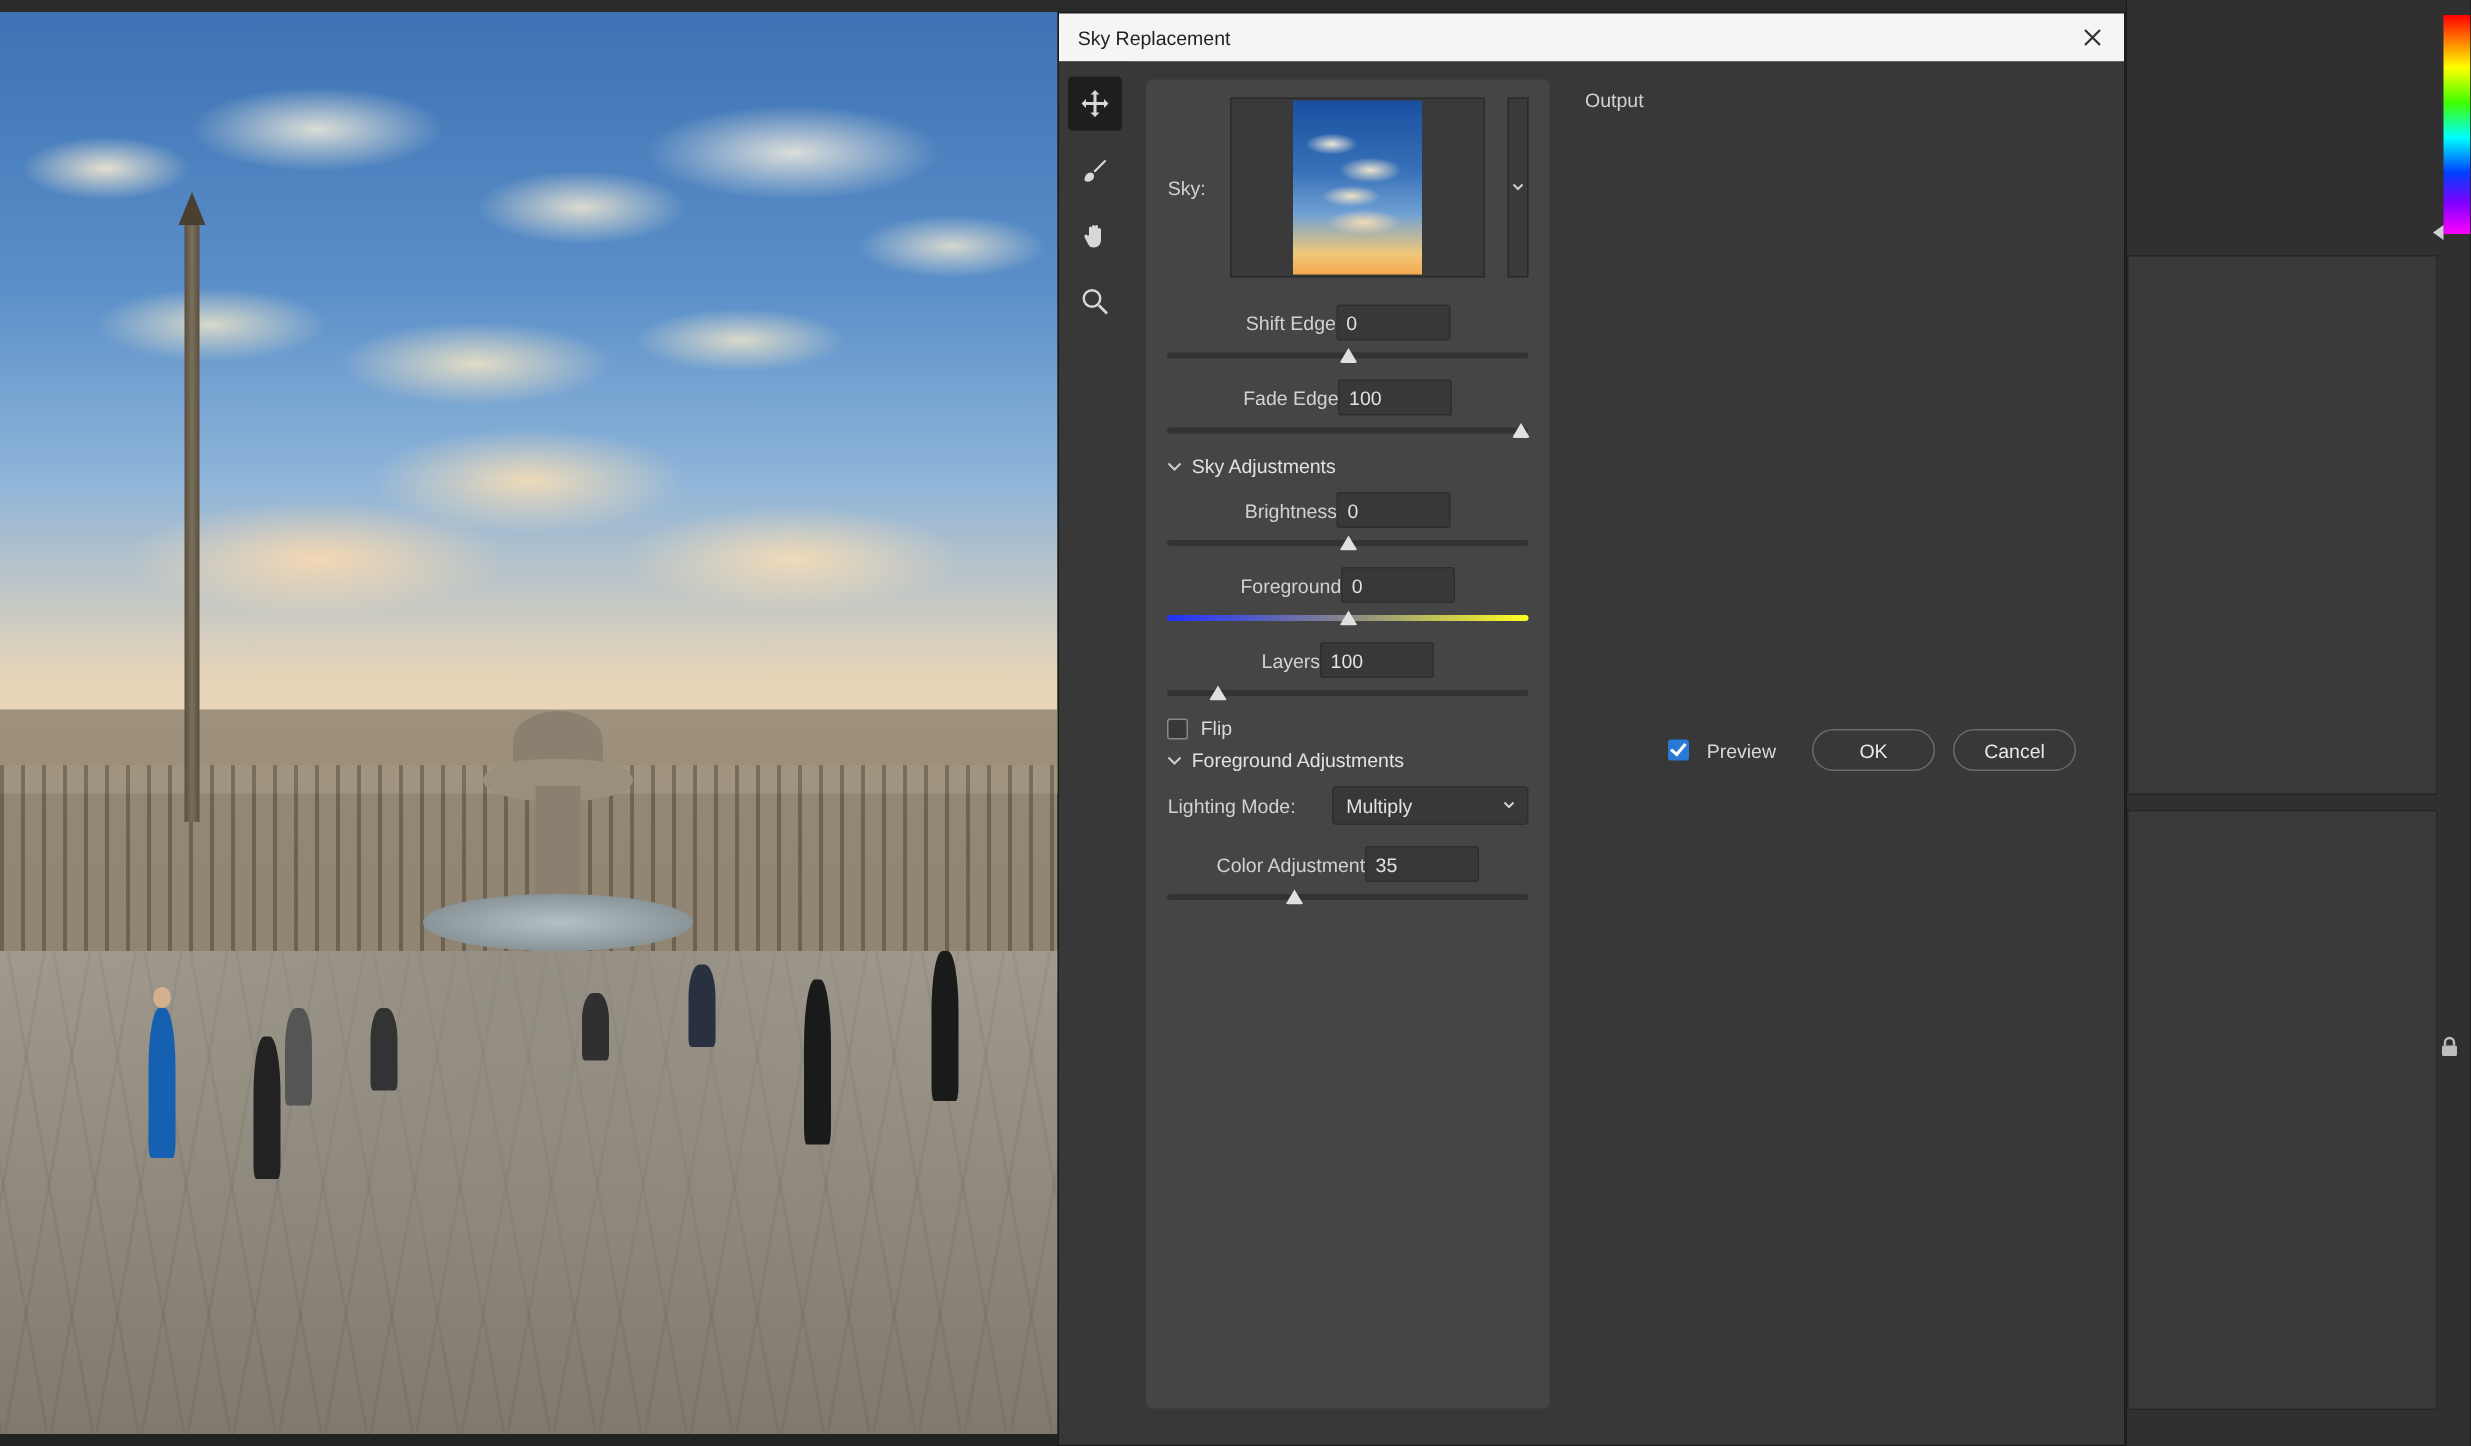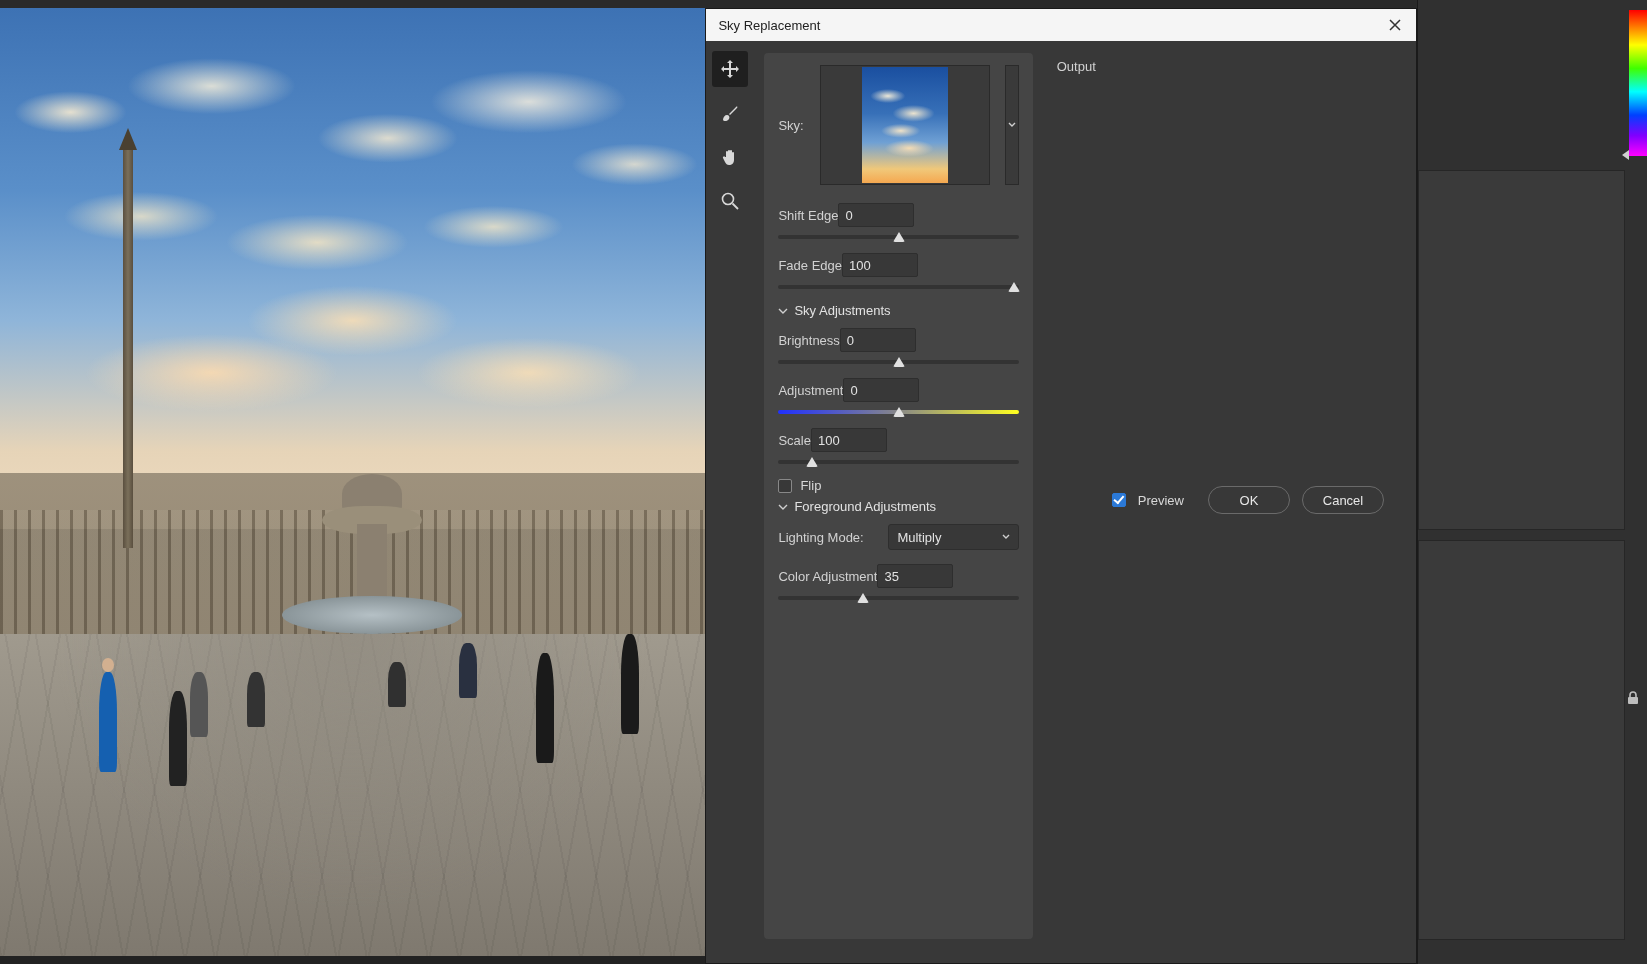--- a/index.html
+++ b/index.html
@@ -245,21 +245,21 @@
     align-items:center;
     justify-content:center;
     margin-left:-1px;
     cursor:pointer;
   }
 
   .slider-row { margin-bottom: 14px; }
   .slider-head {
     display:flex;
     align-items:center;
-    justify-content:flex-start;
+    justify-content:center;
     margin-bottom:8px;
   }
   .slider-head .lbl { color:#d2d2d2; }
   .num-input {
     width: 76px;
     height: 24px;
     background:#383838;
     border:1px solid #2e2e2e;
     color:#e2e2e2;
     padding: 0 6px;
@@ -538,31 +538,31 @@
               <span class="lbl">Brightness</span>
               <input class="num-input" value="0" style="">
             </div>
             <div class="track">
               <div class="thumb" style="left: 50%;"></div>
             </div>
           </div>
 
           <div class="slider-row">
             <div class="slider-head">
-              <span class="lbl">Adjustment</span>
+              <span class="lbl">Foreground</span>
               <input class="num-input" value="0" style="">
             </div>
             <div class="track temp">
               <div class="thumb" style="left: 50%;"></div>
             </div>
           </div>
 
           <div class="slider-row">
             <div class="slider-head">
-              <span class="lbl">Scale</span>
+              <span class="lbl">Layers</span>
               <input class="num-input" value="100" style="">
             </div>
             <div class="track">
               <div class="thumb" style="left: 14%;"></div>
             </div>
           </div>
 
           <div class="check-row">
             <span class="checkbox"></span>
             <span>Flip</span>

